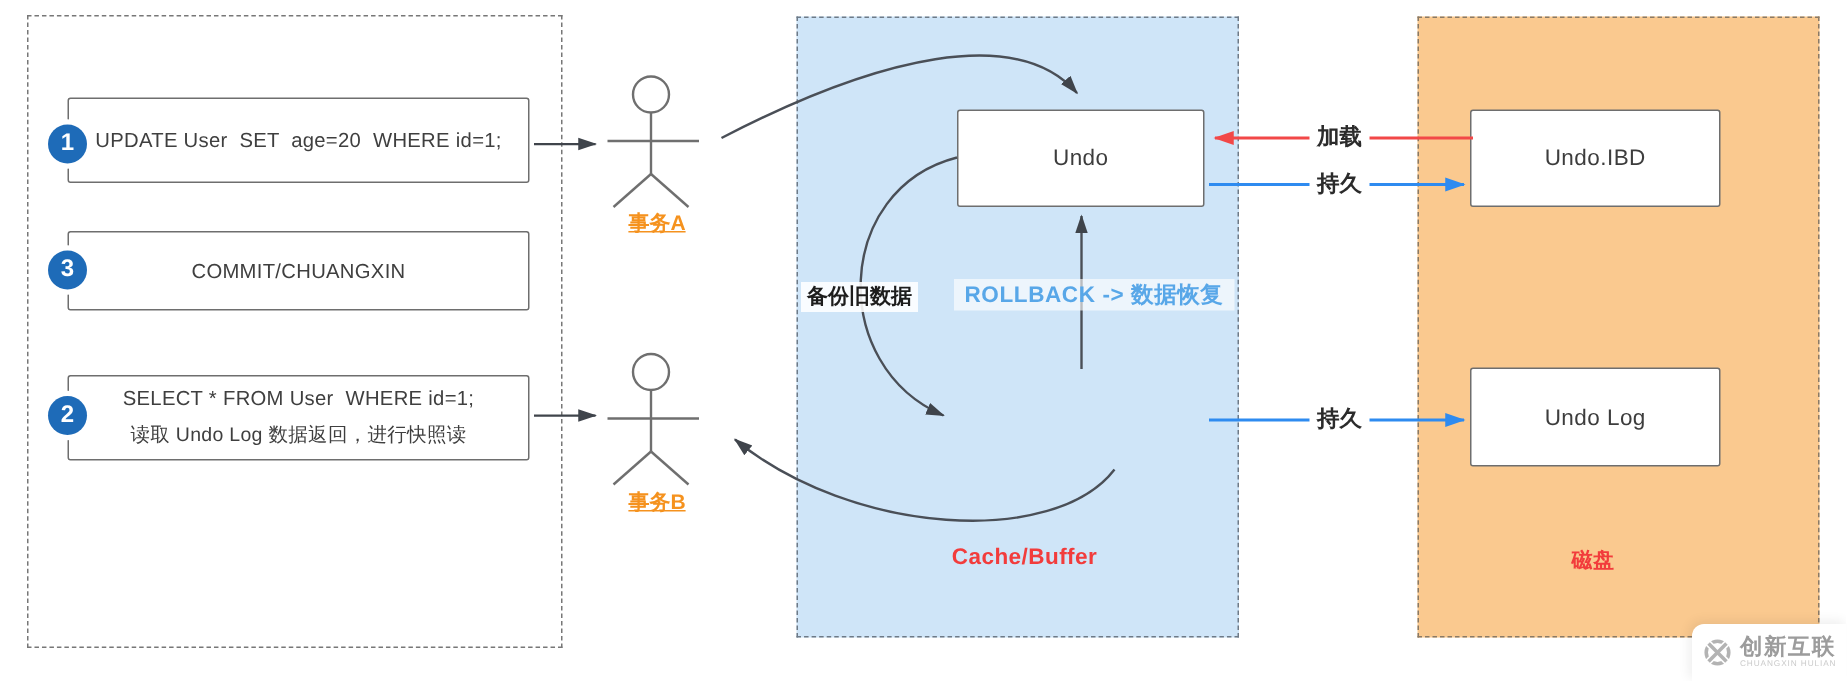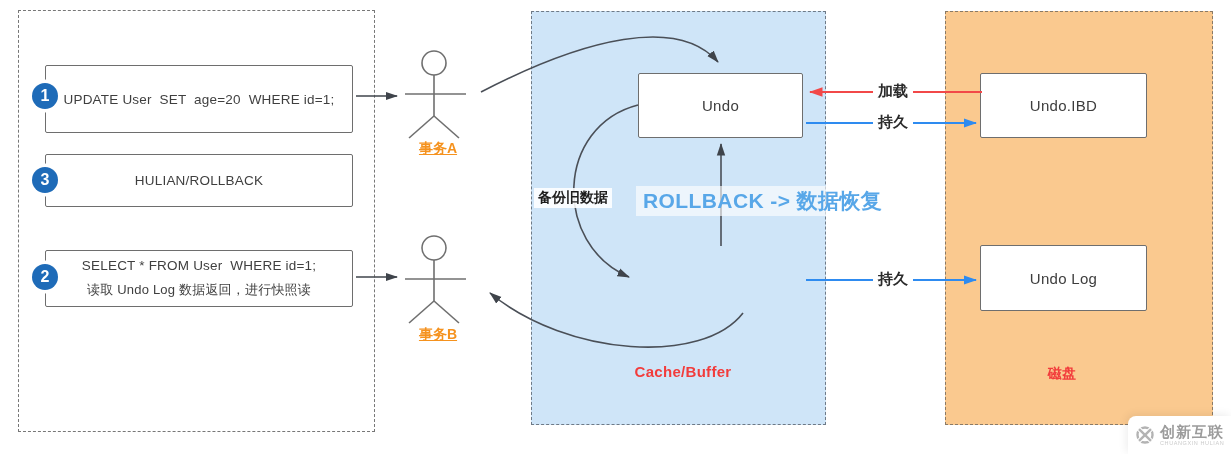--- a/index.html
+++ b/index.html
@@ -15,44 +15,44 @@
   .stmt-line.cn{font-size:13px;}
   .badge{position:absolute;width:26px;height:26px;border-radius:50%;background:var(--badge,#1e6bb8);
          color:#fff;font-weight:bold;font-size:16px;display:flex;align-items:center;justify-content:center;
          box-shadow:0 0 0 3.5px #fff;}
   .node{position:absolute;box-sizing:border-box;background:#fff;border:1.5px solid #6e6e6e;border-radius:2px;
         display:flex;align-items:center;justify-content:center;font-size:15px;color:#3d3d3d;letter-spacing:.3px;}
   svg.overlay{position:absolute;left:0;top:0;pointer-events:none;}
   .chip{position:absolute;font-weight:bold;white-space:nowrap;}
   .backup-chip{left:534px;top:188px;background:rgba(255,255,255,.88);color:#1d1d1d;font-size:14px;padding:1px 4px;}
   .rollback-chip{left:636px;top:186px;background:rgba(255,255,255,.62);color:var(--rollback-blue,#58a7e8);
-                 font-size:21px;padding:1px 7px;letter-spacing:.4px;}
+                 font-size:15px;padding:1px 7px;letter-spacing:.4px;}
   .flow-label{transform:translateX(-50%);background:#fff;color:#2b2b2b;font-size:15px;padding:0 5px;}
   .actor-label{transform:translateX(-50%);color:var(--accent-orange,#f5921e);font-size:14px;text-decoration:underline;}
   .region-title{transform:translateX(-50%);color:var(--accent-red,#f23c3c);font-size:15px;letter-spacing:.3px;}
   .watermark{position:absolute;right:0;bottom:0;width:103px;height:38px;background:#fff;border-radius:8px 0 0 0;
              box-shadow:-2px -2px 8px rgba(0,0,0,.07);display:flex;align-items:center;padding-left:6px;box-sizing:border-box;}
   .wm-text{margin-left:4px;line-height:1;}
   .wm-brand{color:#9c9c9c;font-size:15px;font-weight:bold;letter-spacing:1px;}
   .wm-tag{color:#cbcbcb;font-size:5.5px;letter-spacing:.6px;margin-top:2px;}
 </style>
 </head>
 <body>
 
 <div class="canvas">
 
   <div class="region left-panel"></div>
   <div class="region cache-region"></div>
   <div class="region disk-region"></div>
 
-  <div class="stmt-box" style="left:45px;top:65px;width:308px;height:68px;">
+  <div class="stmt-box" style="left:45px;top:65px;width:308px;height:57px;">
     <div class="stmt-line">UPDATE User  SET  age=20  WHERE id=1;</div>
   </div>
   <div class="stmt-box" style="left:45px;top:154px;width:308px;height:53px;">
-    <div class="stmt-line">HULIAN/ROLLBACK</div>
+    <div class="stmt-line">COMMIT/CHUANGXIN</div>
   </div>
   <div class="stmt-box" style="left:45px;top:250px;width:308px;height:57px;">
     <div class="stmt-line">SELECT * FROM User  WHERE id=1;</div>
     <div class="stmt-line cn">读取 Undo Log 数据返回，进行快照读</div>
   </div>
 
   <div class="badge" style="left:32px;top:83px;">1</div>
   <div class="badge" style="left:32px;top:167px;">3</div>
   <div class="badge" style="left:32px;top:264px;">2</div>
 

